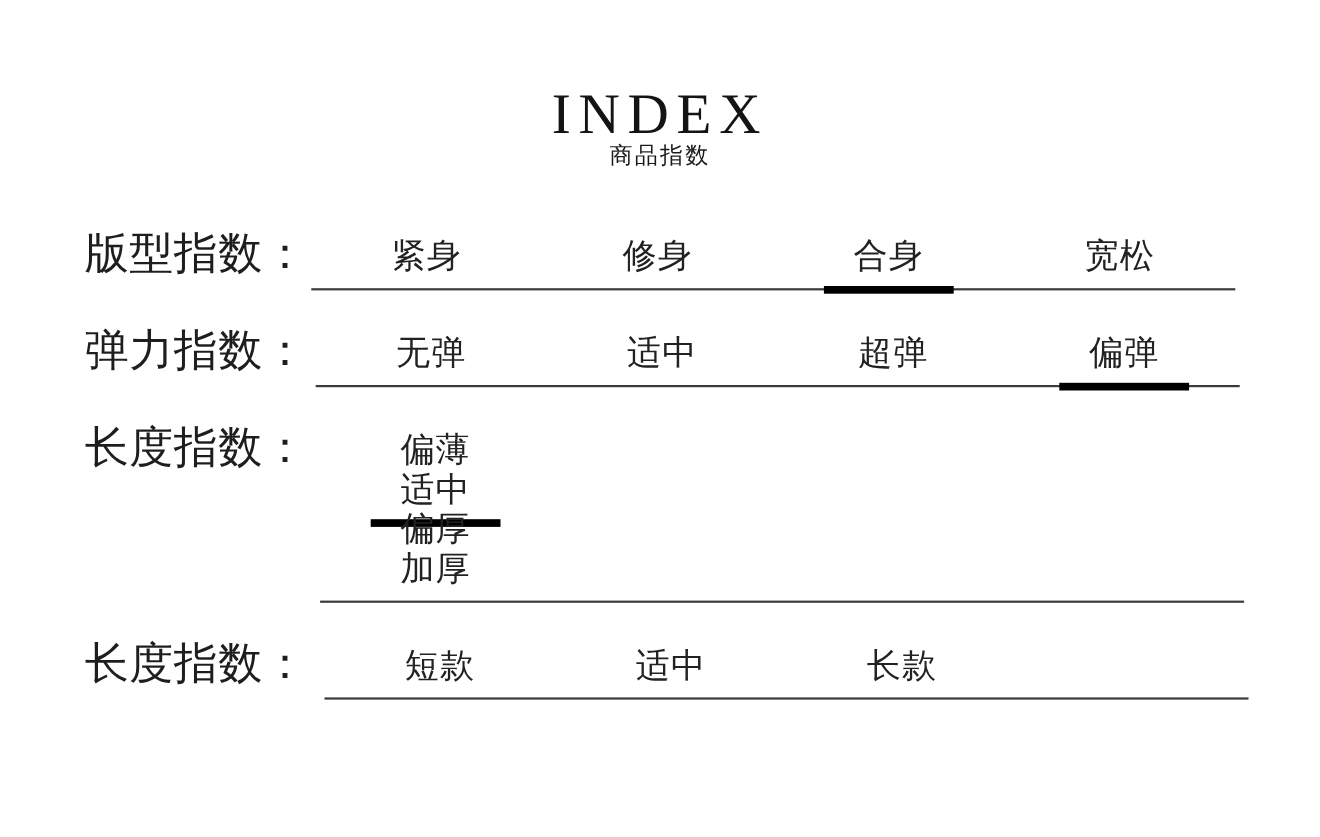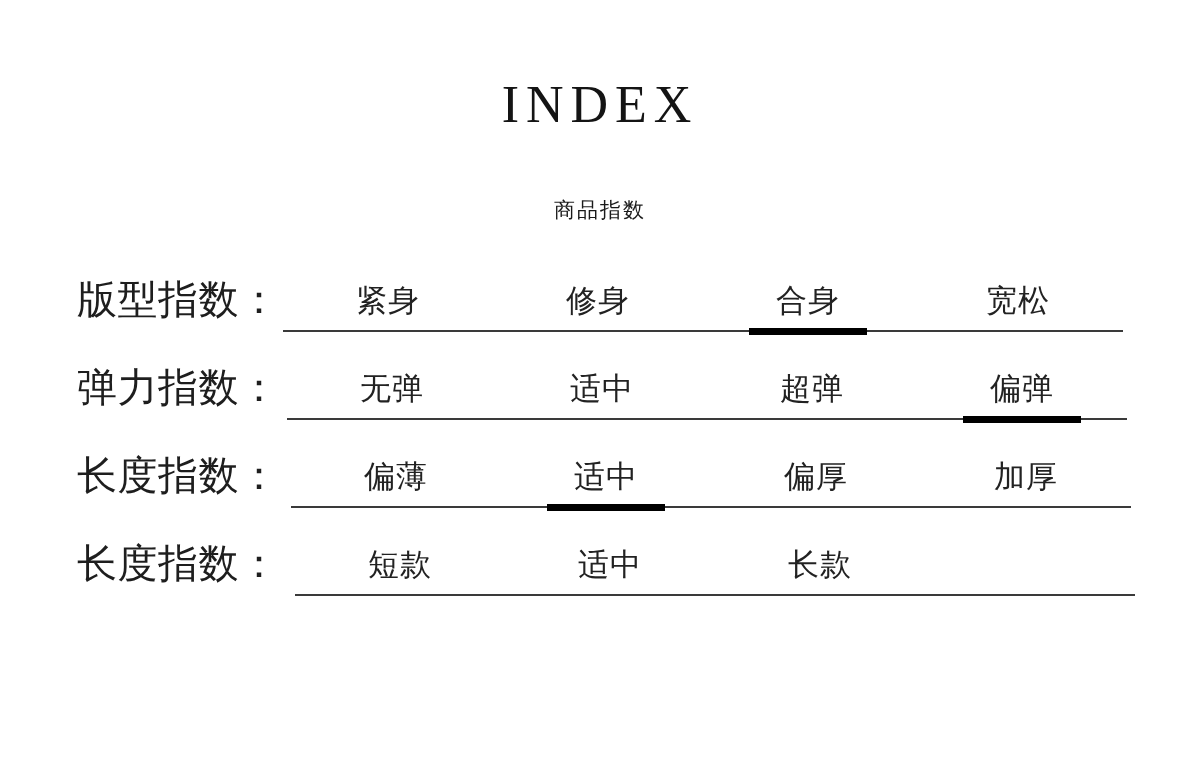--- a/index.html
+++ b/index.html
@@ -20,21 +20,20 @@
     padding-top: 79px;
     text-align: center;
     font-family: "Liberation Serif", "DejaVu Serif", serif;
     font-weight: 400;
     font-size: 52px;
     line-height: 1;
     letter-spacing: 7px;
     color: #141414;
   }
   .subtitle {
-    margin-top: 68px;
     text-align: center;
     font-size: 21px;
     line-height: 22px;
     letter-spacing: 2px;
     color: #1a1a1a;
   }
   .index-table {
     margin-top: 56px;
   }
   .row {
@@ -55,21 +54,21 @@
   .options {
     flex: none;
     width: 840px;
     display: flex;
     padding-top: 6px;
     padding-bottom: 11px;
     border-bottom: 2px solid #3a3a3a;
   }
   
   .row:nth-child(2) .options { margin-left: 4px; }
-  .row:nth-child(3) .options { margin-left: 8px; }
+  .row:nth-child(3) .options { margin-left: 8px; flex-direction: column; }
   .row:nth-child(4) .options { margin-left: 12px; }
   .opt {
     position: relative;
     width: 210px;
     text-align: center;
     font-size: 31px;
     line-height: 36px;
     letter-spacing: 1px;
     color: #222222;
     white-space: nowrap;

